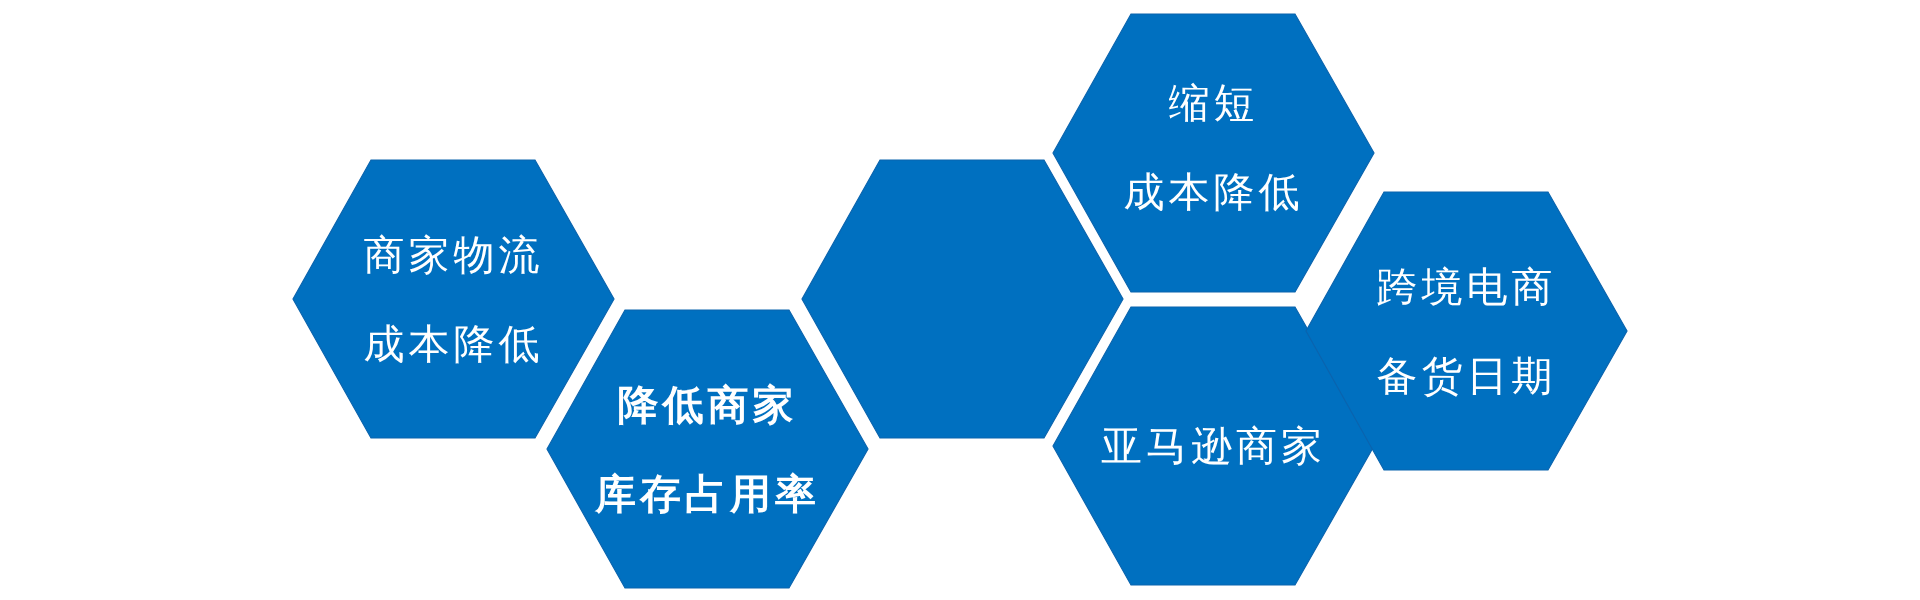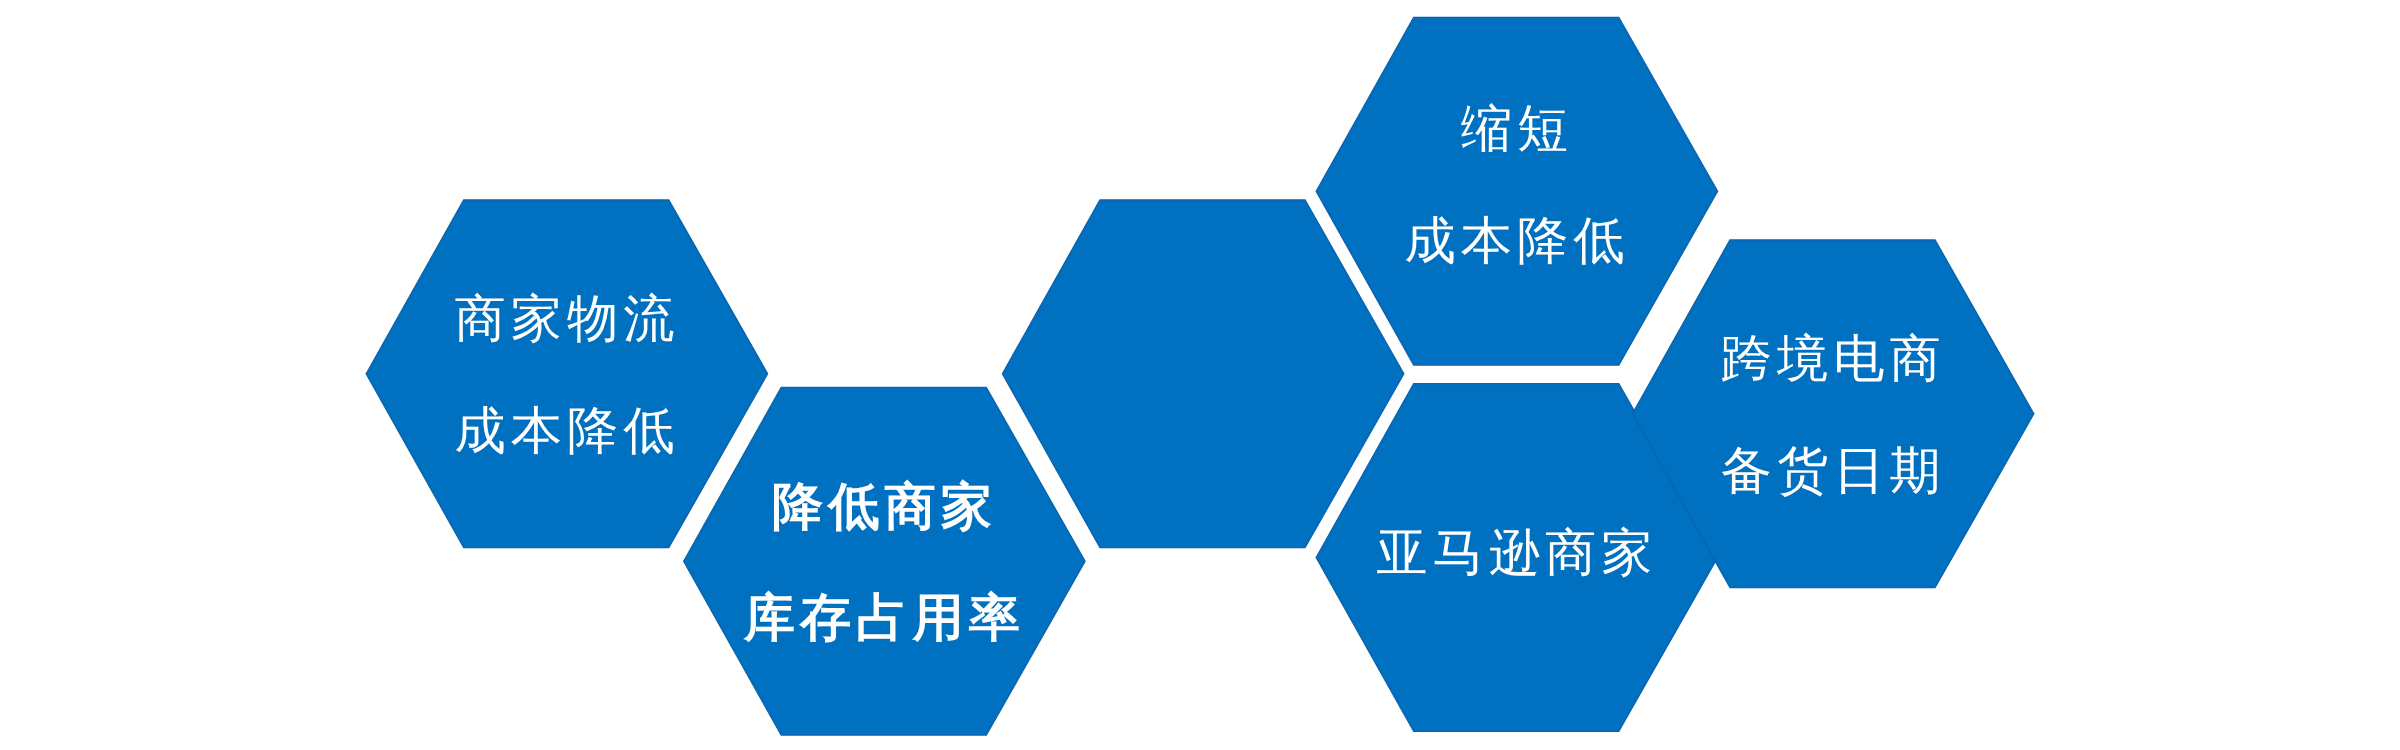--- a/index.html
+++ b/index.html
@@ -98,21 +98,21 @@
   <div class="hex" style="left:1053px; top:14px;">
     <svg viewBox="0 0 321 278">
       <polygon points="0,139 78,0 242,0 321,139 242,278 78,278"></polygon>
     </svg>
     <div class="hex-text" style="top:-6px;">
       <span class="hex-line">缩短</span>
       <span class="hex-line">成本降低</span>
     </div>
   </div>
 
-  <div class="hex" style="left:1053px; top:307px;font-family:Liberation Mono, monospace;">
+  <div class="hex" style="left:1053px; top:307px;">
     <svg viewBox="0 0 321 278">
       <polygon points="0,139 78,0 242,0 321,139 242,278 78,278"></polygon>
     </svg>
     <div class="hex-text">
       <span class="hex-line">亚马逊商家</span>
     </div>
   </div>
 
   <div class="hex" style="left:1306px; top:160px;margin-top:32px;">
     <svg viewBox="0 0 321 278">

